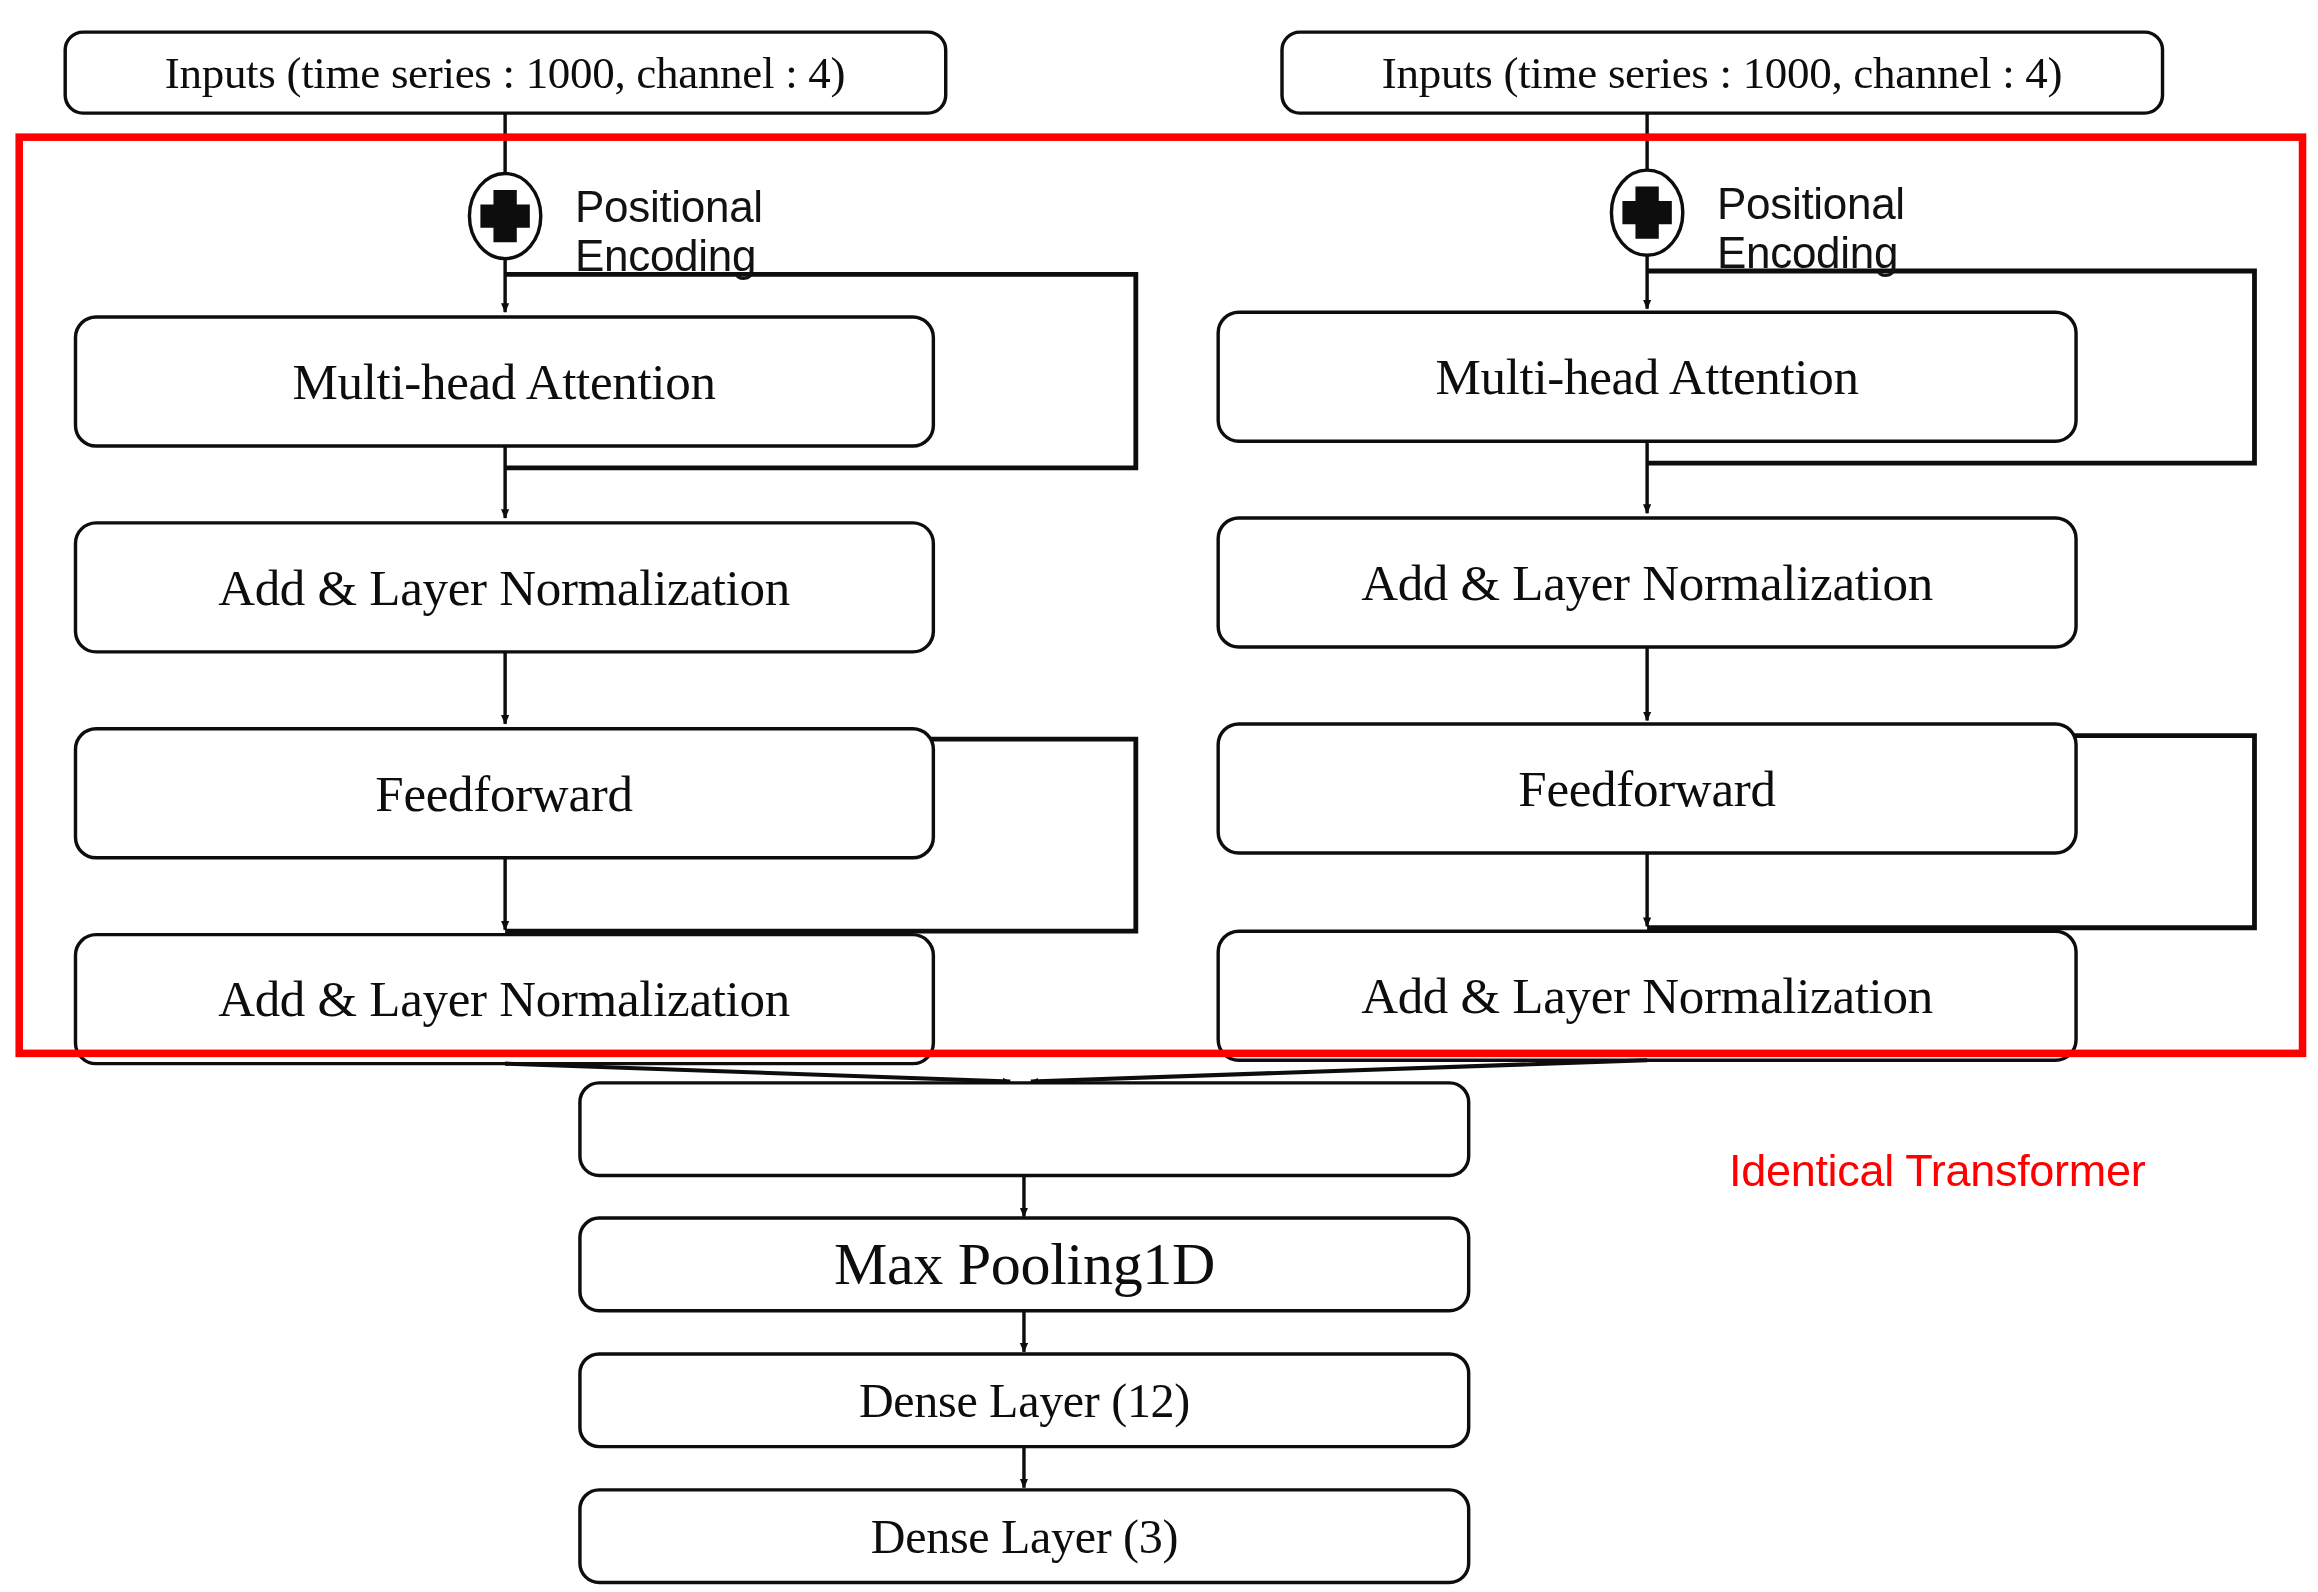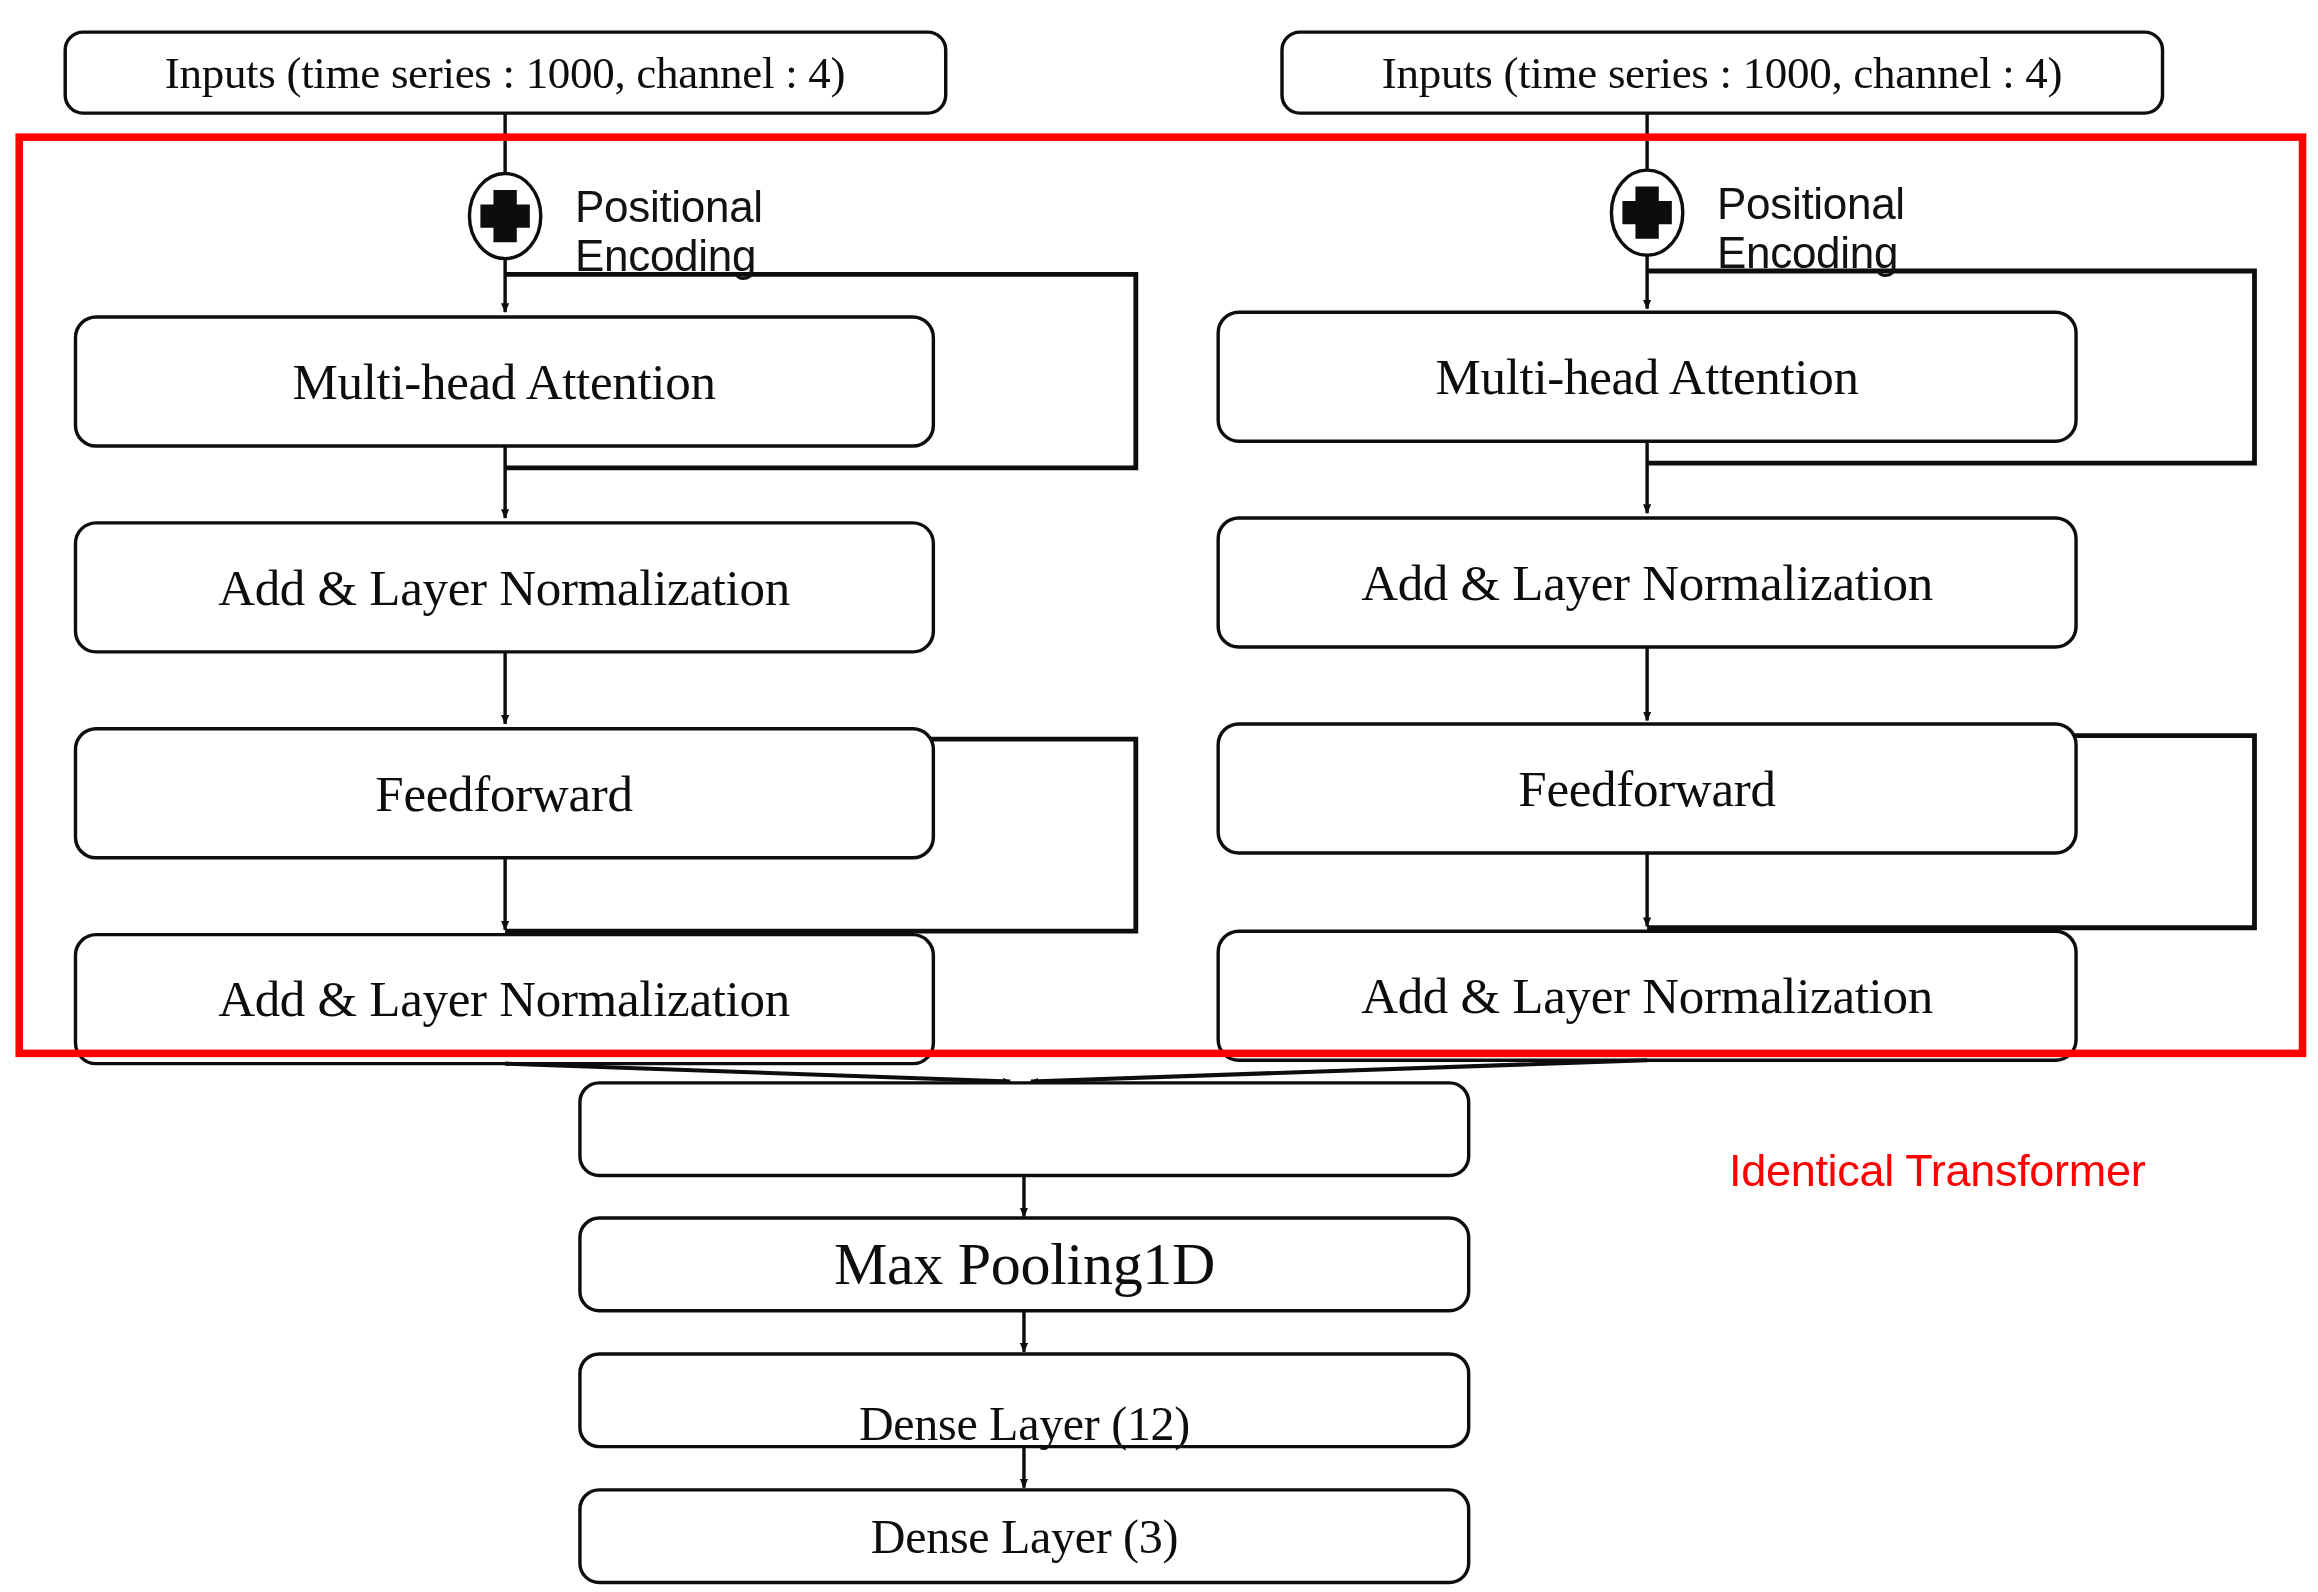--- a/index.html
+++ b/index.html
@@ -152,20 +152,20 @@
 
   <div class="nodetext" style="left:1218px;top:501px;width:858px;height:129px;font-size:51px;">Add &amp; Layer Normalization</div>
 
   <div class="nodetext" style="left:1218px;top:707px;width:858px;height:129px;font-size:51px;">Feedforward</div>
 
   <div class="nodetext" style="left:1218px;top:914px;width:858px;height:129px;font-size:51px;">Add &amp; Layer Normalization</div>
 
 
   <div class="nodetext" style="left:580px;top:1201px;width:889px;height:93px;font-size:60px;">Max Pooling1D</div>
 
-  <div class="nodetext" style="left:580px;top:1337px;width:889px;height:93px;font-size:48px;margin-top:23px;">Dense Layer (12)</div>
+  <div class="nodetext" style="left:580px;top:1337px;width:889px;height:93px;font-size:48px;">Dense Layer (12)</div>
 
   <div class="nodetext" style="left:580px;top:1473px;width:889px;height:93px;font-size:48px;">Dense Layer (3)</div>
 
   <div class="ident-label" style="left:1729px;top:1088px;margin-top:40px;">Identical Transformer</div>
 
 </div>
 
 
 </body></html>

